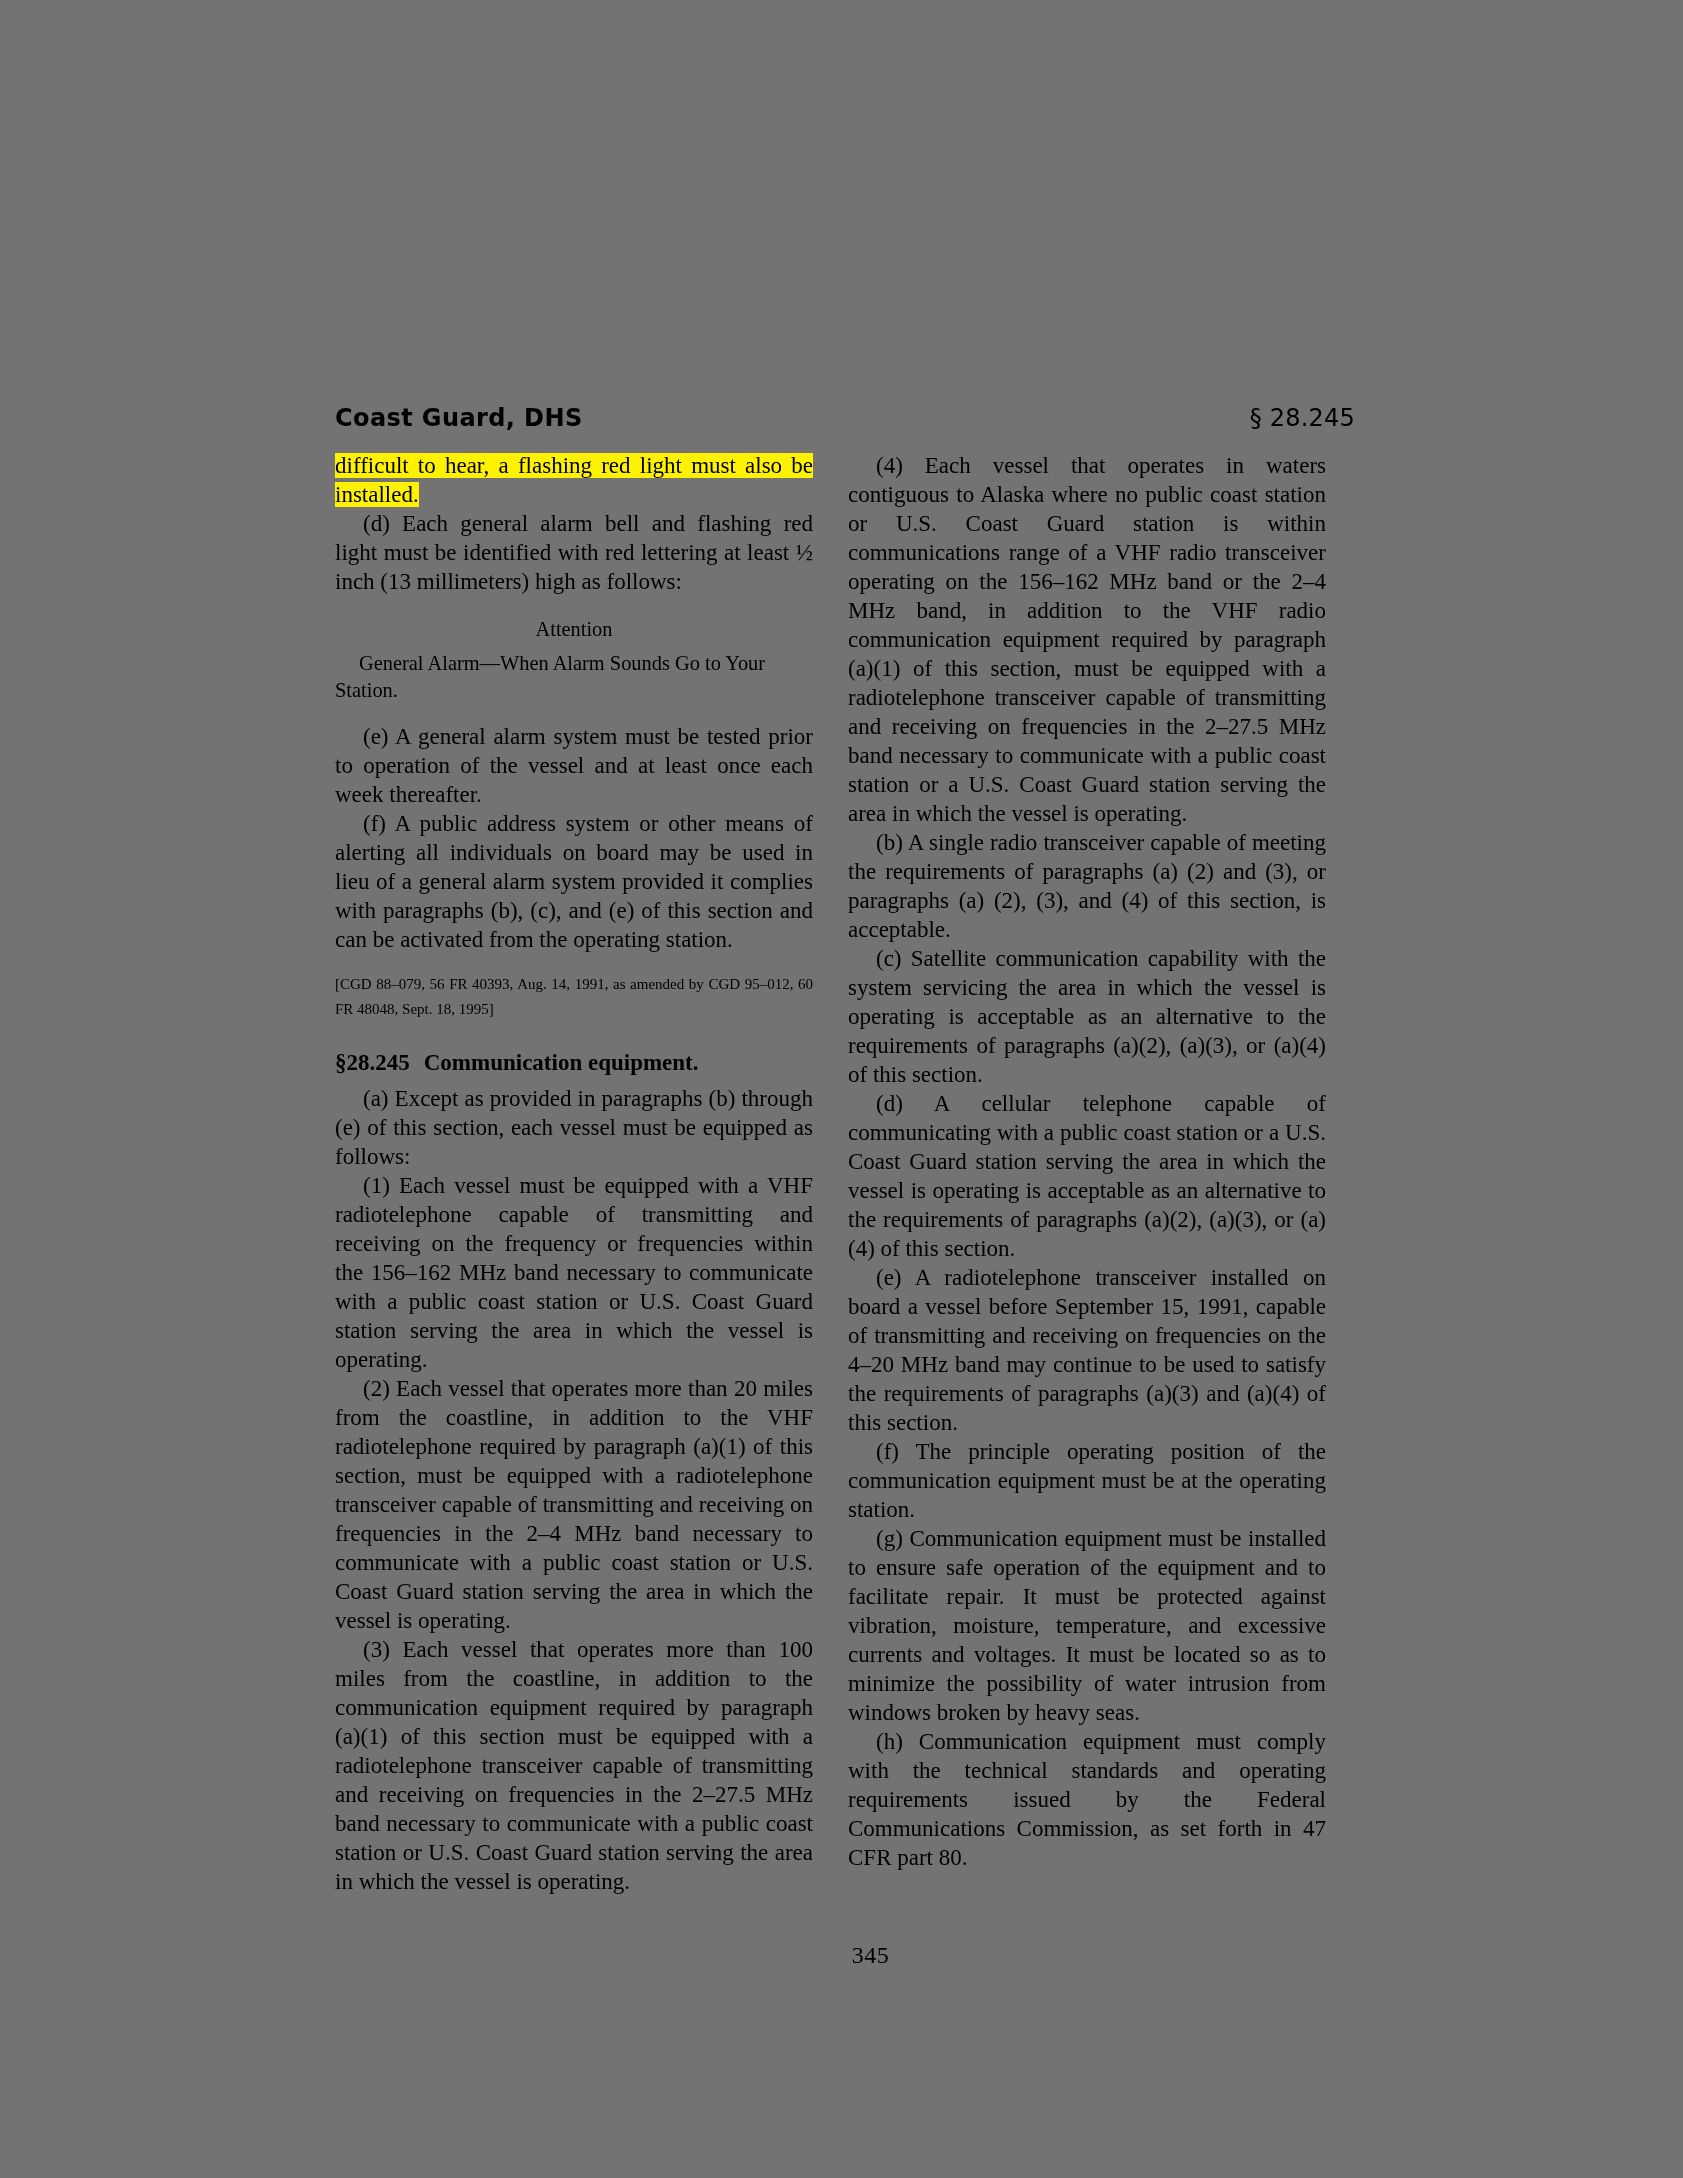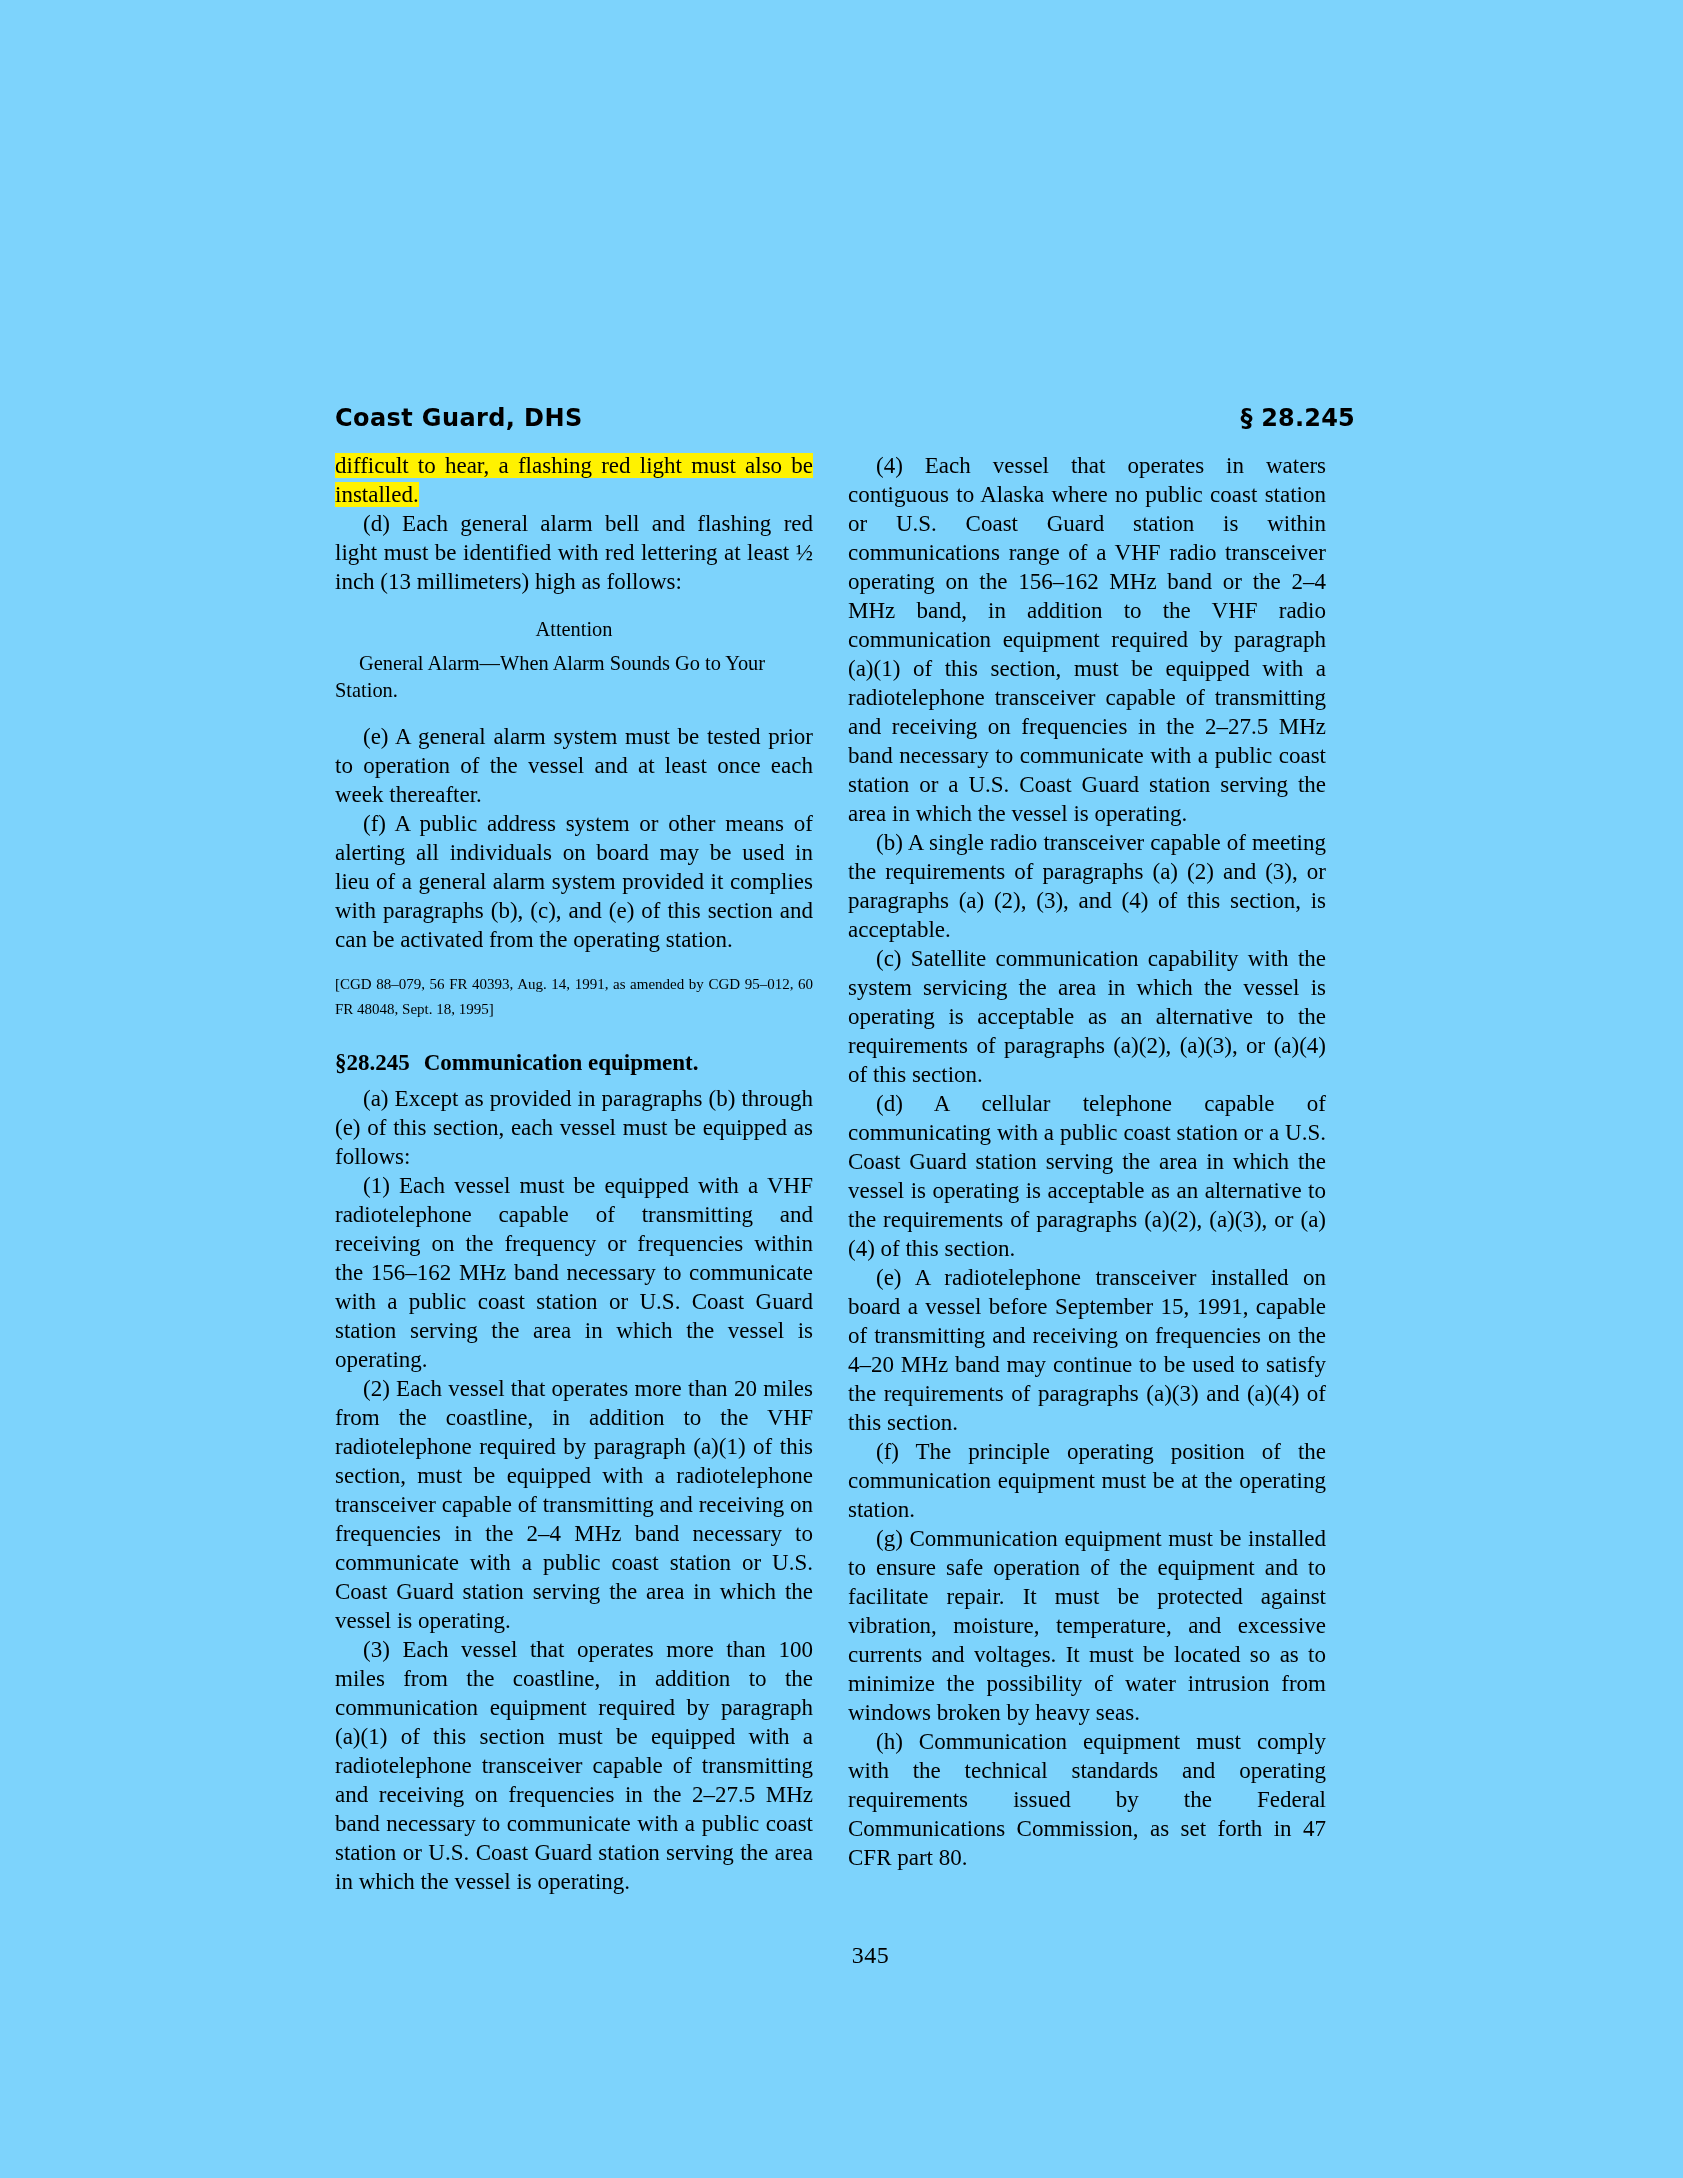--- a/index.html
+++ b/index.html
@@ -15,21 +15,21 @@
     position: relative;
     overflow: hidden;
   }
 
   .page {
     position: absolute;
     left: 0;
     top: 0;
     width: 1683px;
     height: 2178px;
-    background: #7dd3fc;
+    background: #737373;
   }
 
   
   .running-head {
     position: absolute;
     left: 335px;
     top: 404px;
     width: 1020px;
     display: flex;
     justify-content: space-between;
@@ -37,21 +37,21 @@
   }
   .running-head .rh-left {
     font-family: "DejaVu Sans", "Liberation Sans", sans-serif;
     font-size: 24px;
     font-weight: 600;
     letter-spacing: 0.4px;
   }
   .running-head .rh-right {
     font-family: "DejaVu Sans", "Liberation Sans", sans-serif;
     font-size: 24px;
-    font-weight: 700;
+    font-weight: 400;
     letter-spacing: 0.2px;
   }
 
   
   .columns {
     position: absolute;
     left: 335px;
     top: 451px;
     width: 1020px;
     height: 1475px;

